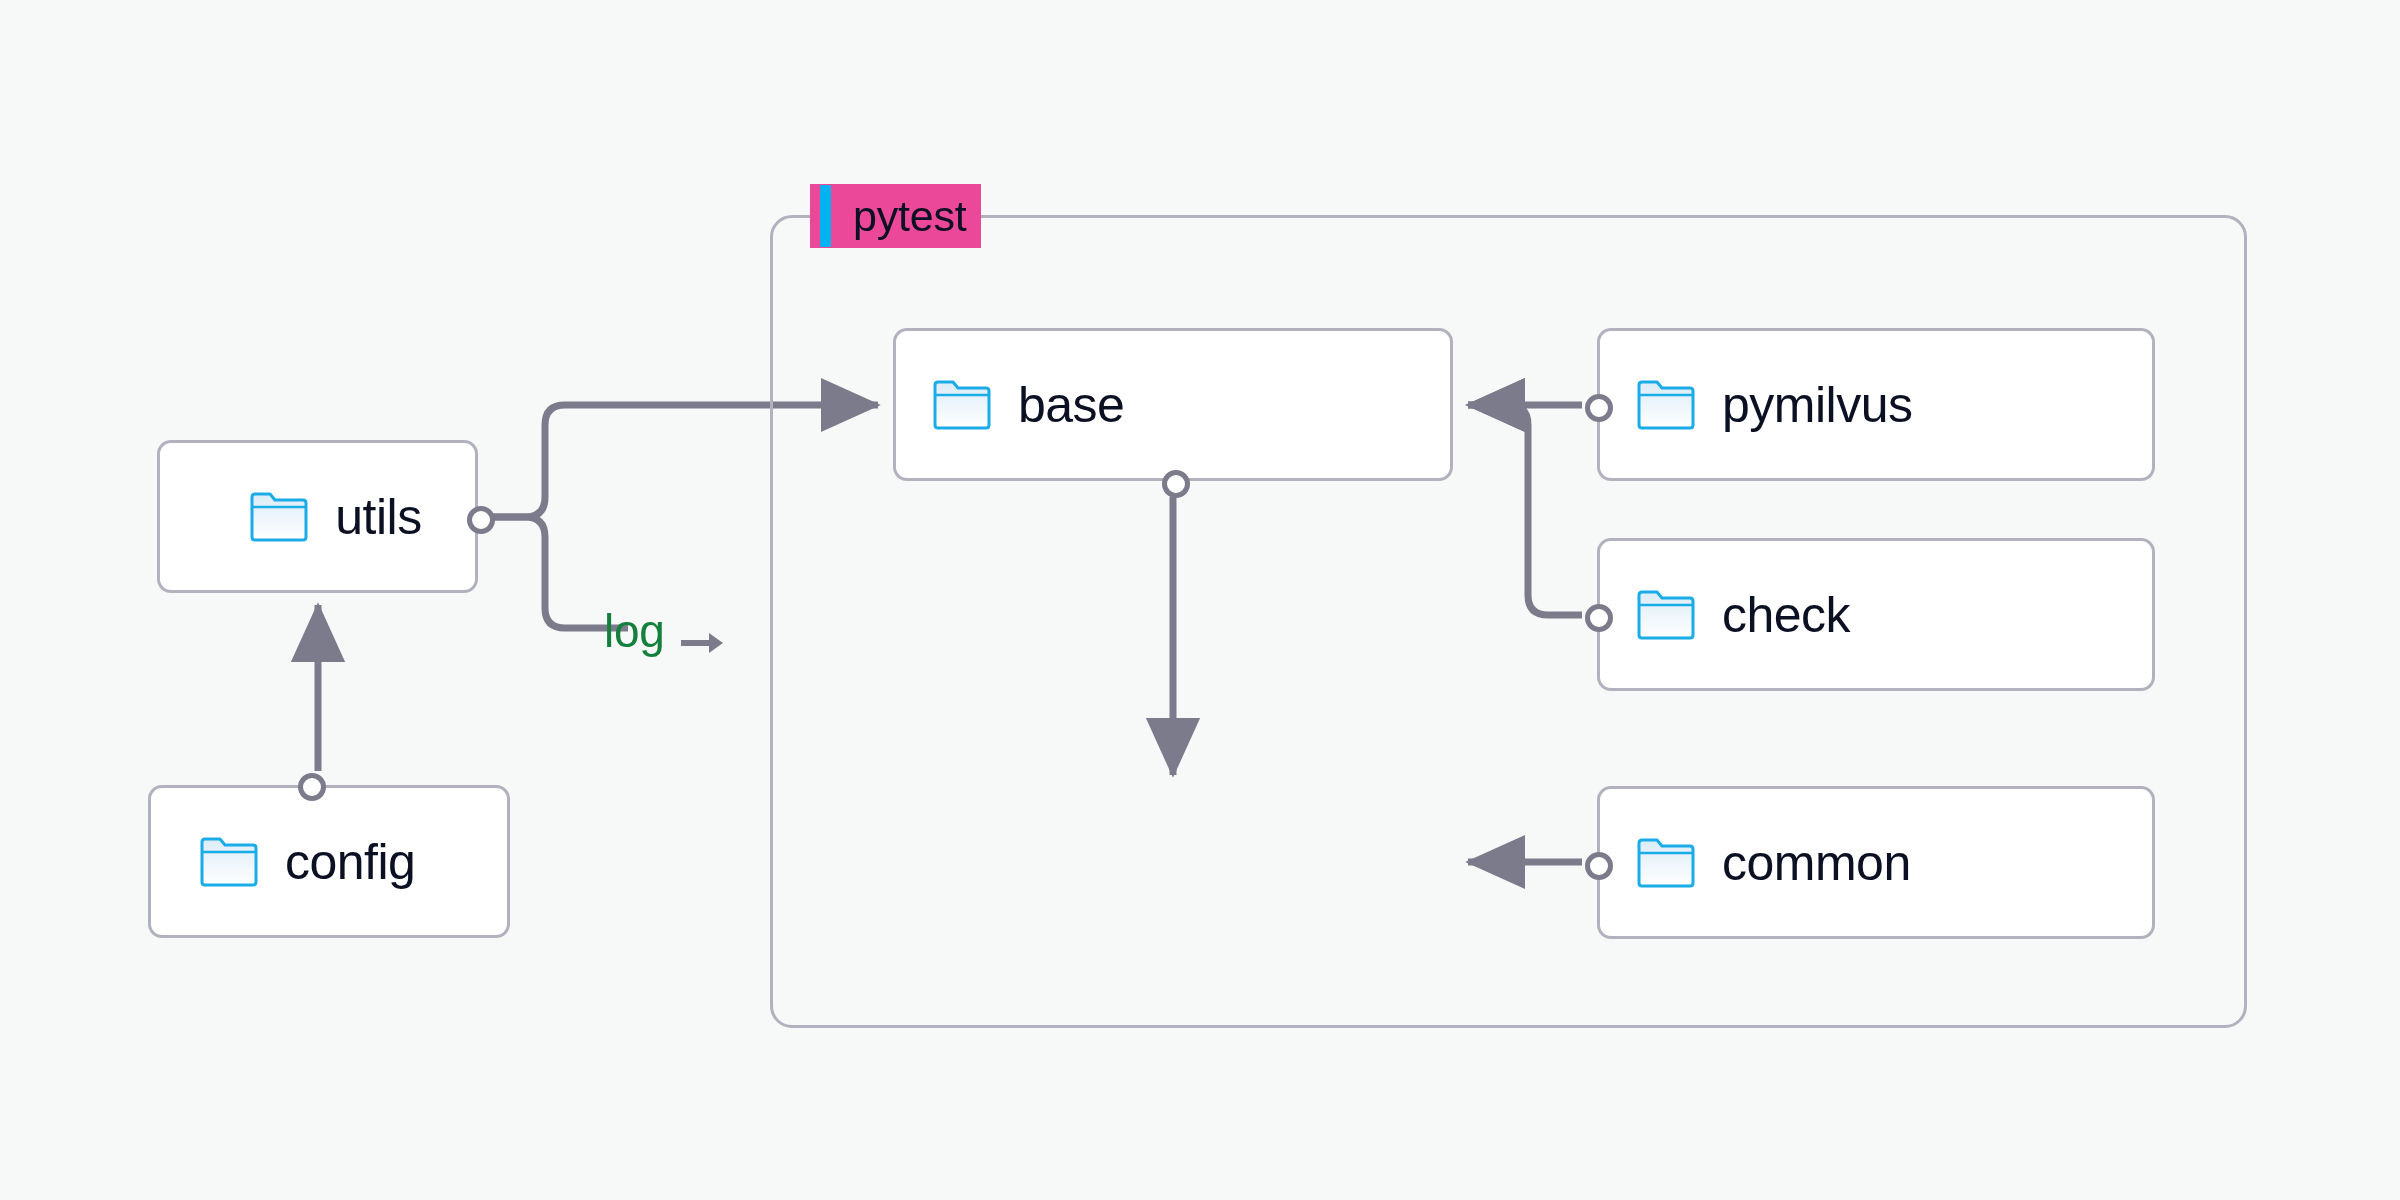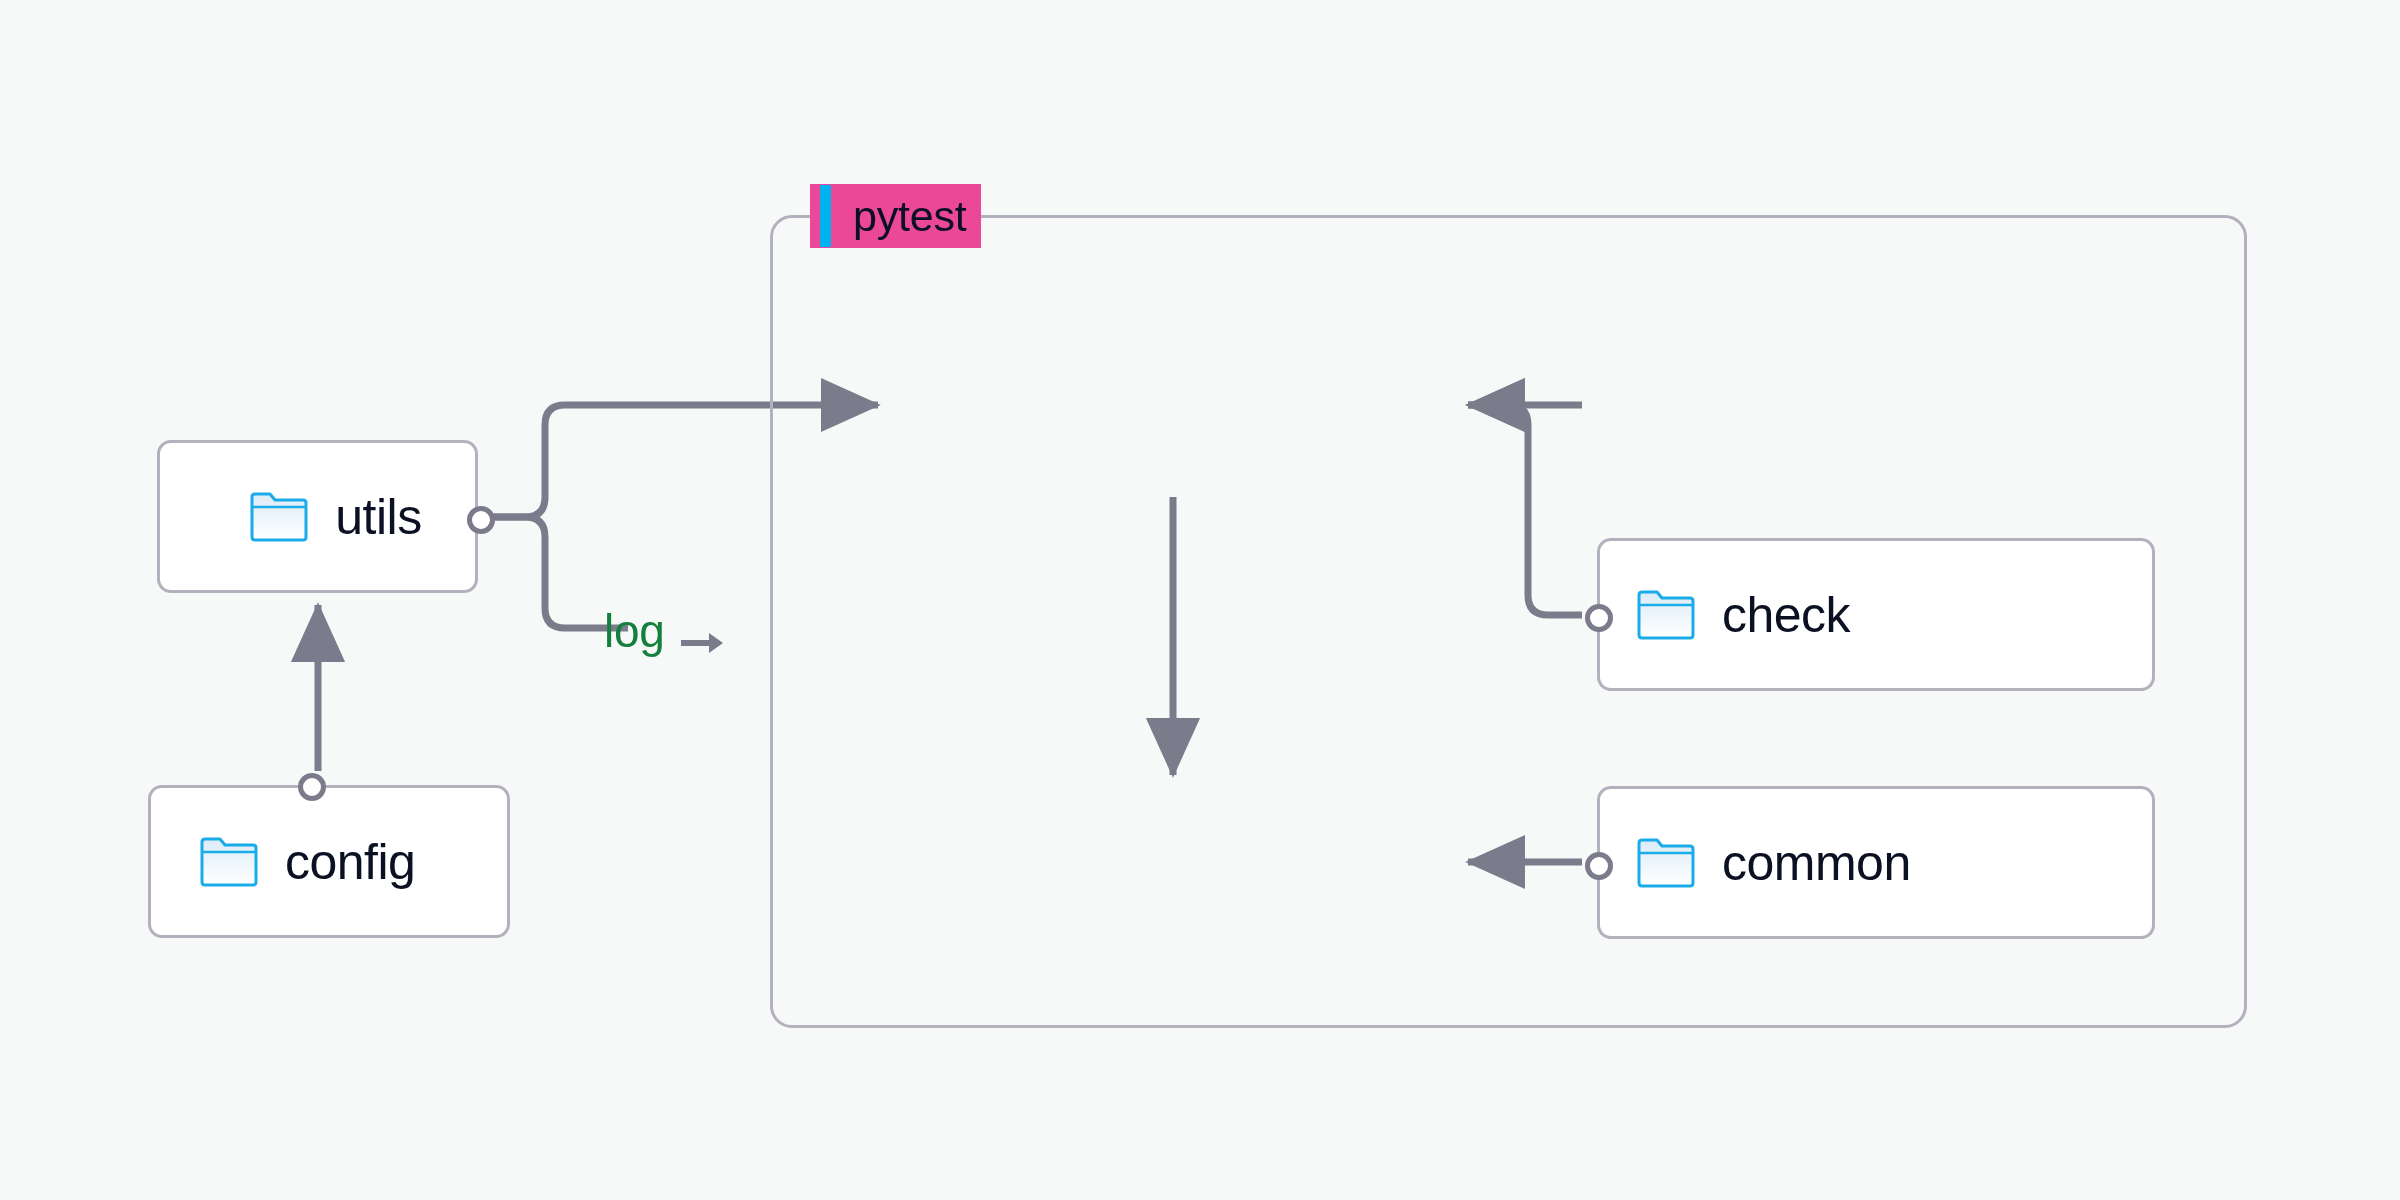--- a/index.html
+++ b/index.html
@@ -160,22 +160,38 @@
 
   <div class="node" style="left:148px; top:785px; width:362px; height:153px;padding-left:48px;">
     <svg class="folder-icon" viewBox="0 0 60 52">
       <path d="M3 10 L3 6 Q3 3 6 3 L21 3 L26 9 L54 9 Q57 9 57 12 L57 46 Q57 49 54 49 L6 49 Q3 49 3 46 Z" fill="url(#folderGrad)" stroke="#1aace8" stroke-width="3" stroke-linejoin="round"></path>
       <path d="M3 16 L57 16" stroke="#1aace8" stroke-width="2.6" fill="none"></path>
     </svg>
     <span class="node-label">config</span>
     <span class="handle" style="left:147px; top:-15px;"></span>
   </div>
 
-
-
+  <div class="node" style="left:893px; top:328px; width:560px; height:153px;">
+    <svg class="folder-icon" viewBox="0 0 60 52">
+      <path d="M3 10 L3 6 Q3 3 6 3 L21 3 L26 9 L54 9 Q57 9 57 12 L57 46 Q57 49 54 49 L6 49 Q3 49 3 46 Z" fill="url(#folderGrad)" stroke="#1aace8" stroke-width="3" stroke-linejoin="round"></path>
+      <path d="M3 16 L57 16" stroke="#1aace8" stroke-width="2.6" fill="none"></path>
+    </svg>
+    <span class="node-label">base</span>
+    <span class="handle" style="left:266px; top:139px;"></span>
+  </div>
+
+
+  <div class="node" style="left:1597px; top:328px; width:558px; height:153px;">
+    <svg class="folder-icon" viewBox="0 0 60 52">
+      <path d="M3 10 L3 6 Q3 3 6 3 L21 3 L26 9 L54 9 Q57 9 57 12 L57 46 Q57 49 54 49 L6 49 Q3 49 3 46 Z" fill="url(#folderGrad)" stroke="#1aace8" stroke-width="3" stroke-linejoin="round"></path>
+      <path d="M3 16 L57 16" stroke="#1aace8" stroke-width="2.6" fill="none"></path>
+    </svg>
+    <span class="node-label">pymilvus</span>
+    <span class="handle" style="left:-15px; top:63px;"></span>
+  </div>
 
   <div class="node" style="left:1597px; top:786px; width:558px; height:153px;">
     <svg class="folder-icon" viewBox="0 0 60 52">
       <path d="M3 10 L3 6 Q3 3 6 3 L21 3 L26 9 L54 9 Q57 9 57 12 L57 46 Q57 49 54 49 L6 49 Q3 49 3 46 Z" fill="url(#folderGrad)" stroke="#1aace8" stroke-width="3" stroke-linejoin="round"></path>
       <path d="M3 16 L57 16" stroke="#1aace8" stroke-width="2.6" fill="none"></path>
     </svg>
     <span class="node-label">common</span>
     <span class="handle" style="left:-15px; top:63px;"></span>
   </div>
 

